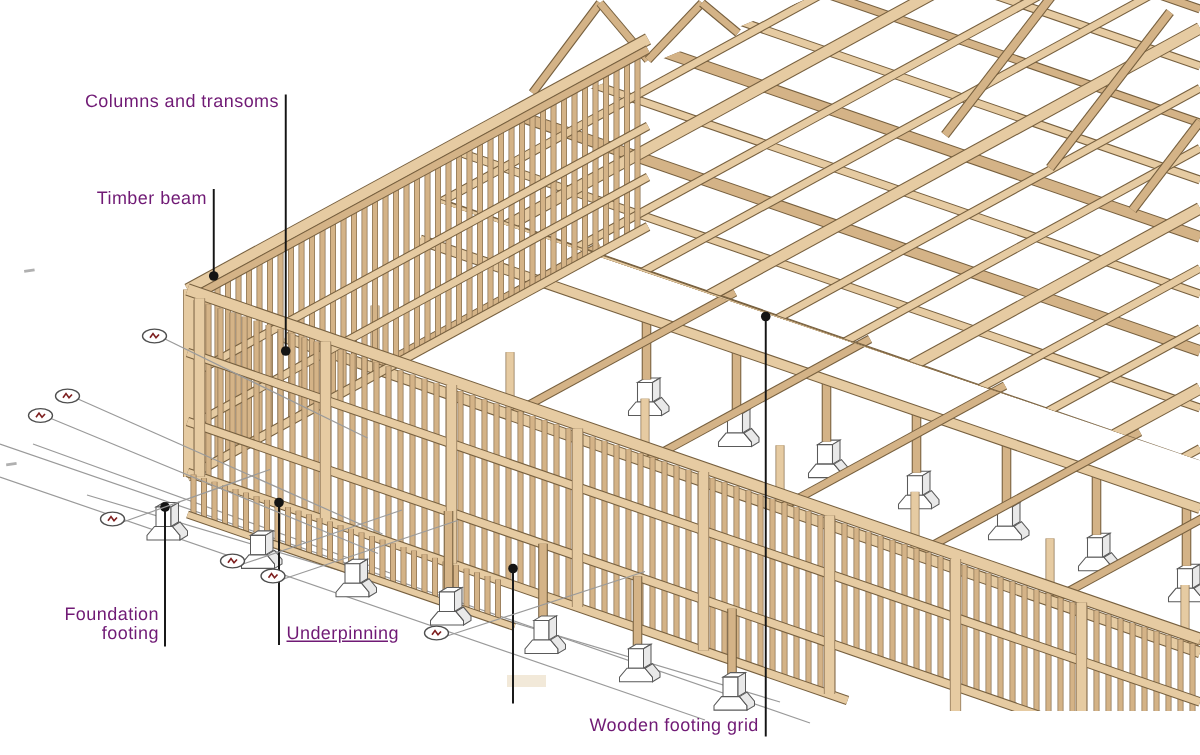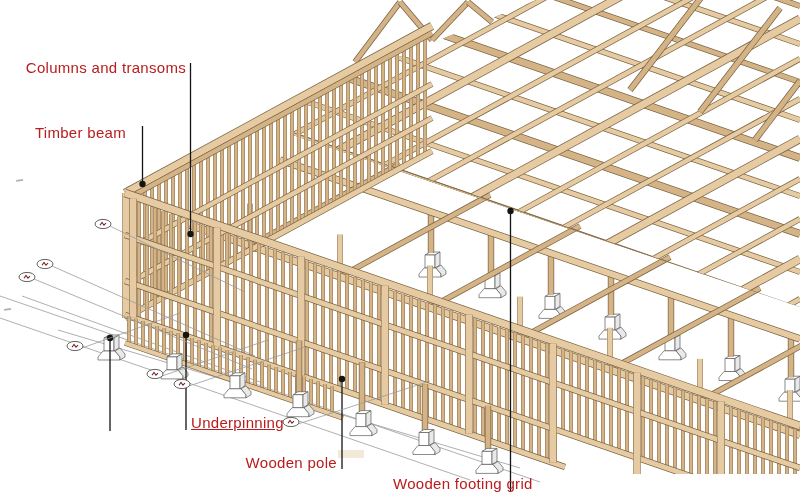--- a/index.html
+++ b/index.html
@@ -2,26 +2,26 @@
 <html><head>
 <meta charset="utf-8">
 <style>
   html,body{margin:0;padding:0;background:#ffffff;}
   #stage{
     position:relative;width:800px;height:503px;overflow:hidden;
     background:#ffffff;font-family:"Liberation Sans", sans-serif;
   }
   #scene{position:absolute;left:0;top:0;}
   .lbl{
-    position:absolute;color:#b91c1c;font-size:15px;line-height:13px;
+    position:absolute;color:#701a75;font-size:12px;line-height:13px;
     letter-spacing:.3px;white-space:pre-line;
   }
   .r{text-align:right;}
   .lbl-columns{left:20px;top:61px;width:166px;}
-  .lbl-timber{left:8px;top:126px;width:118px;text-align:right;}
+  .lbl-timber{left:20px;top:126px;width:118px;text-align:right;}
   .lbl-foundation{left:18px;top:403px;width:88px;}
   .lbl-underpinning{left:191px;top:416px;text-decoration:underline;}
   .lbl-pole{left:200px;top:456px;width:137px;}
   .lbl-ceiling{left:393px;top:477px;}
 </style>
 </head>
 <body>
 
 <div id="stage">
 
@@ -979,16 +979,17 @@
         <g>
           <line x1="298" y1="424" x2="430" y2="381" stroke="#9a9a9a" stroke-width="0.8"></line>
           <ellipse cx="291" cy="422" rx="8" ry="4.6" fill="#ffffff" stroke="#4f4f4f" stroke-width="0.9"></ellipse>
           <path d="M288,423.2 L290,420.4 L292,423.2 L294,421" stroke="#7e1f1f" stroke-width="1.1" fill="none"></path>
         </g>
       </g>
   </svg>
 
   <div class="lbl r lbl-columns">Columns and transoms</div>
   <div class="lbl r lbl-timber">Timber beam</div>
+  <div class="lbl r lbl-foundation">Foundation
+footing</div>
   <div class="lbl lbl-underpinning">Underpinning</div>
-  <div class="lbl r lbl-pole">Wooden pole</div>
   <div class="lbl lbl-ceiling">Wooden footing grid</div>
 </div>
 
 </body></html>

